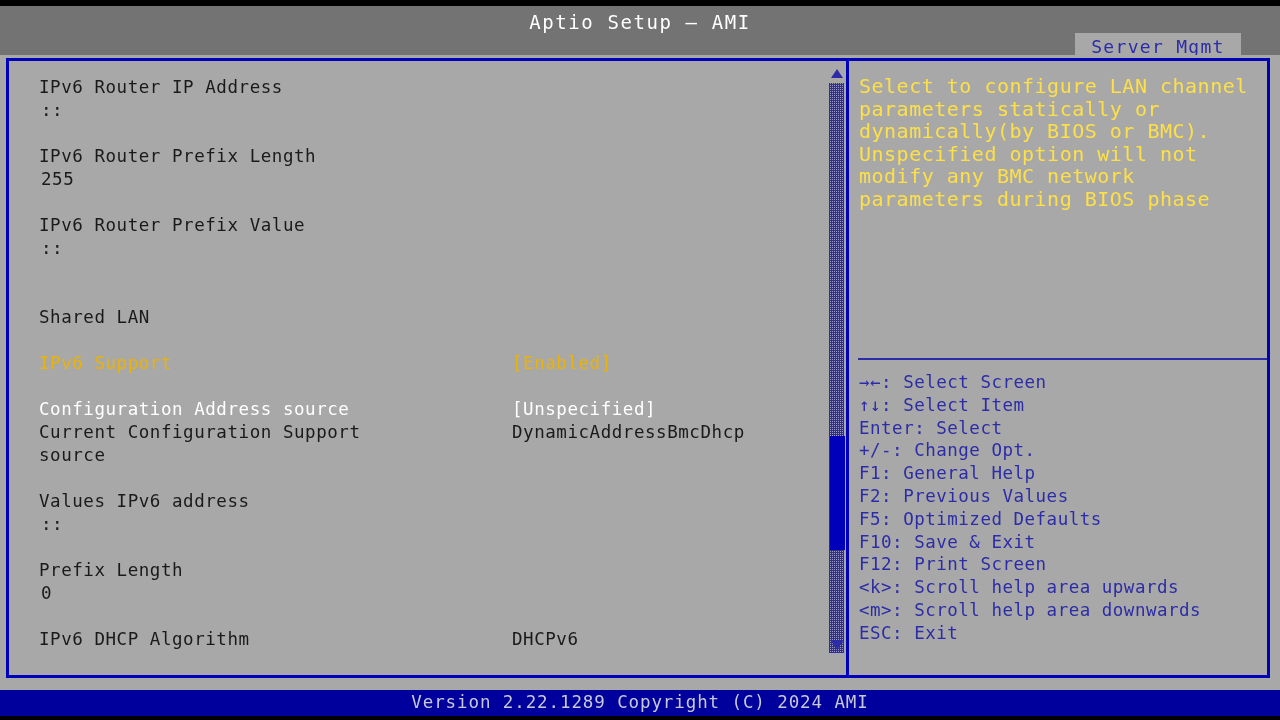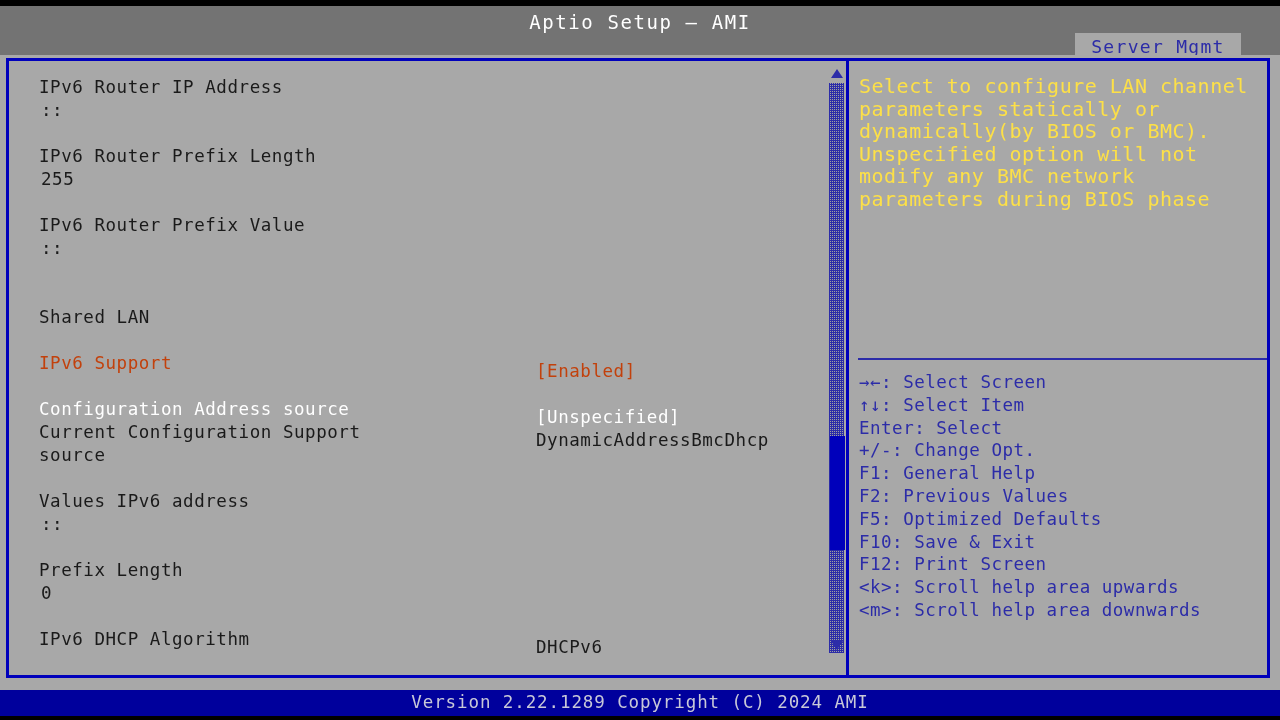--- a/index.html
+++ b/index.html
@@ -106,28 +106,27 @@
   }
   .row .label {
     position: absolute;
     left: 30px;
     top: 0;
     white-space: pre;
   }
   .row .value {
     position: absolute;
     left: 503px;
-    top: 8px;
-    white-space: pre;
-    margin-left: 24px;
+    top: 0;
+    white-space: pre;
   }
   .row.indent .label { left: 32px; }
 
   .c-dark   { color: #1a1a1a; }
-  .c-blue   { color: #c2410c; }
+  .c-blue   { color: #eab308; }
   .c-white  { color: #ffffff; }
 
   
   .scrollbar {
     position: absolute;
     left: 828px; top: 61px;
     width: 18px; height: 614px;
   }
   .sb-track {
     position: absolute;
@@ -283,20 +282,21 @@
         <div class="key-line">↑↓: Select Item</div>
         <div class="key-line">Enter: Select</div>
         <div class="key-line">+/-: Change Opt.</div>
         <div class="key-line">F1: General Help</div>
         <div class="key-line">F2: Previous Values</div>
         <div class="key-line">F5: Optimized Defaults</div>
         <div class="key-line">F10: Save &amp; Exit</div>
         <div class="key-line">F12: Print Screen</div>
         <div class="key-line">&lt;k&gt;: Scroll help area upwards</div>
         <div class="key-line">&lt;m&gt;: Scroll help area downwards</div>
+        <div class="key-line">ESC: Exit</div>
       </div>
   </div>
 
   <div class="footer">
     <div class="footer-text">Version 2.22.1289 Copyright (C) 2024 AMI</div>
   </div>
   <div class="bottom-black"></div>
 
 </div>
 

